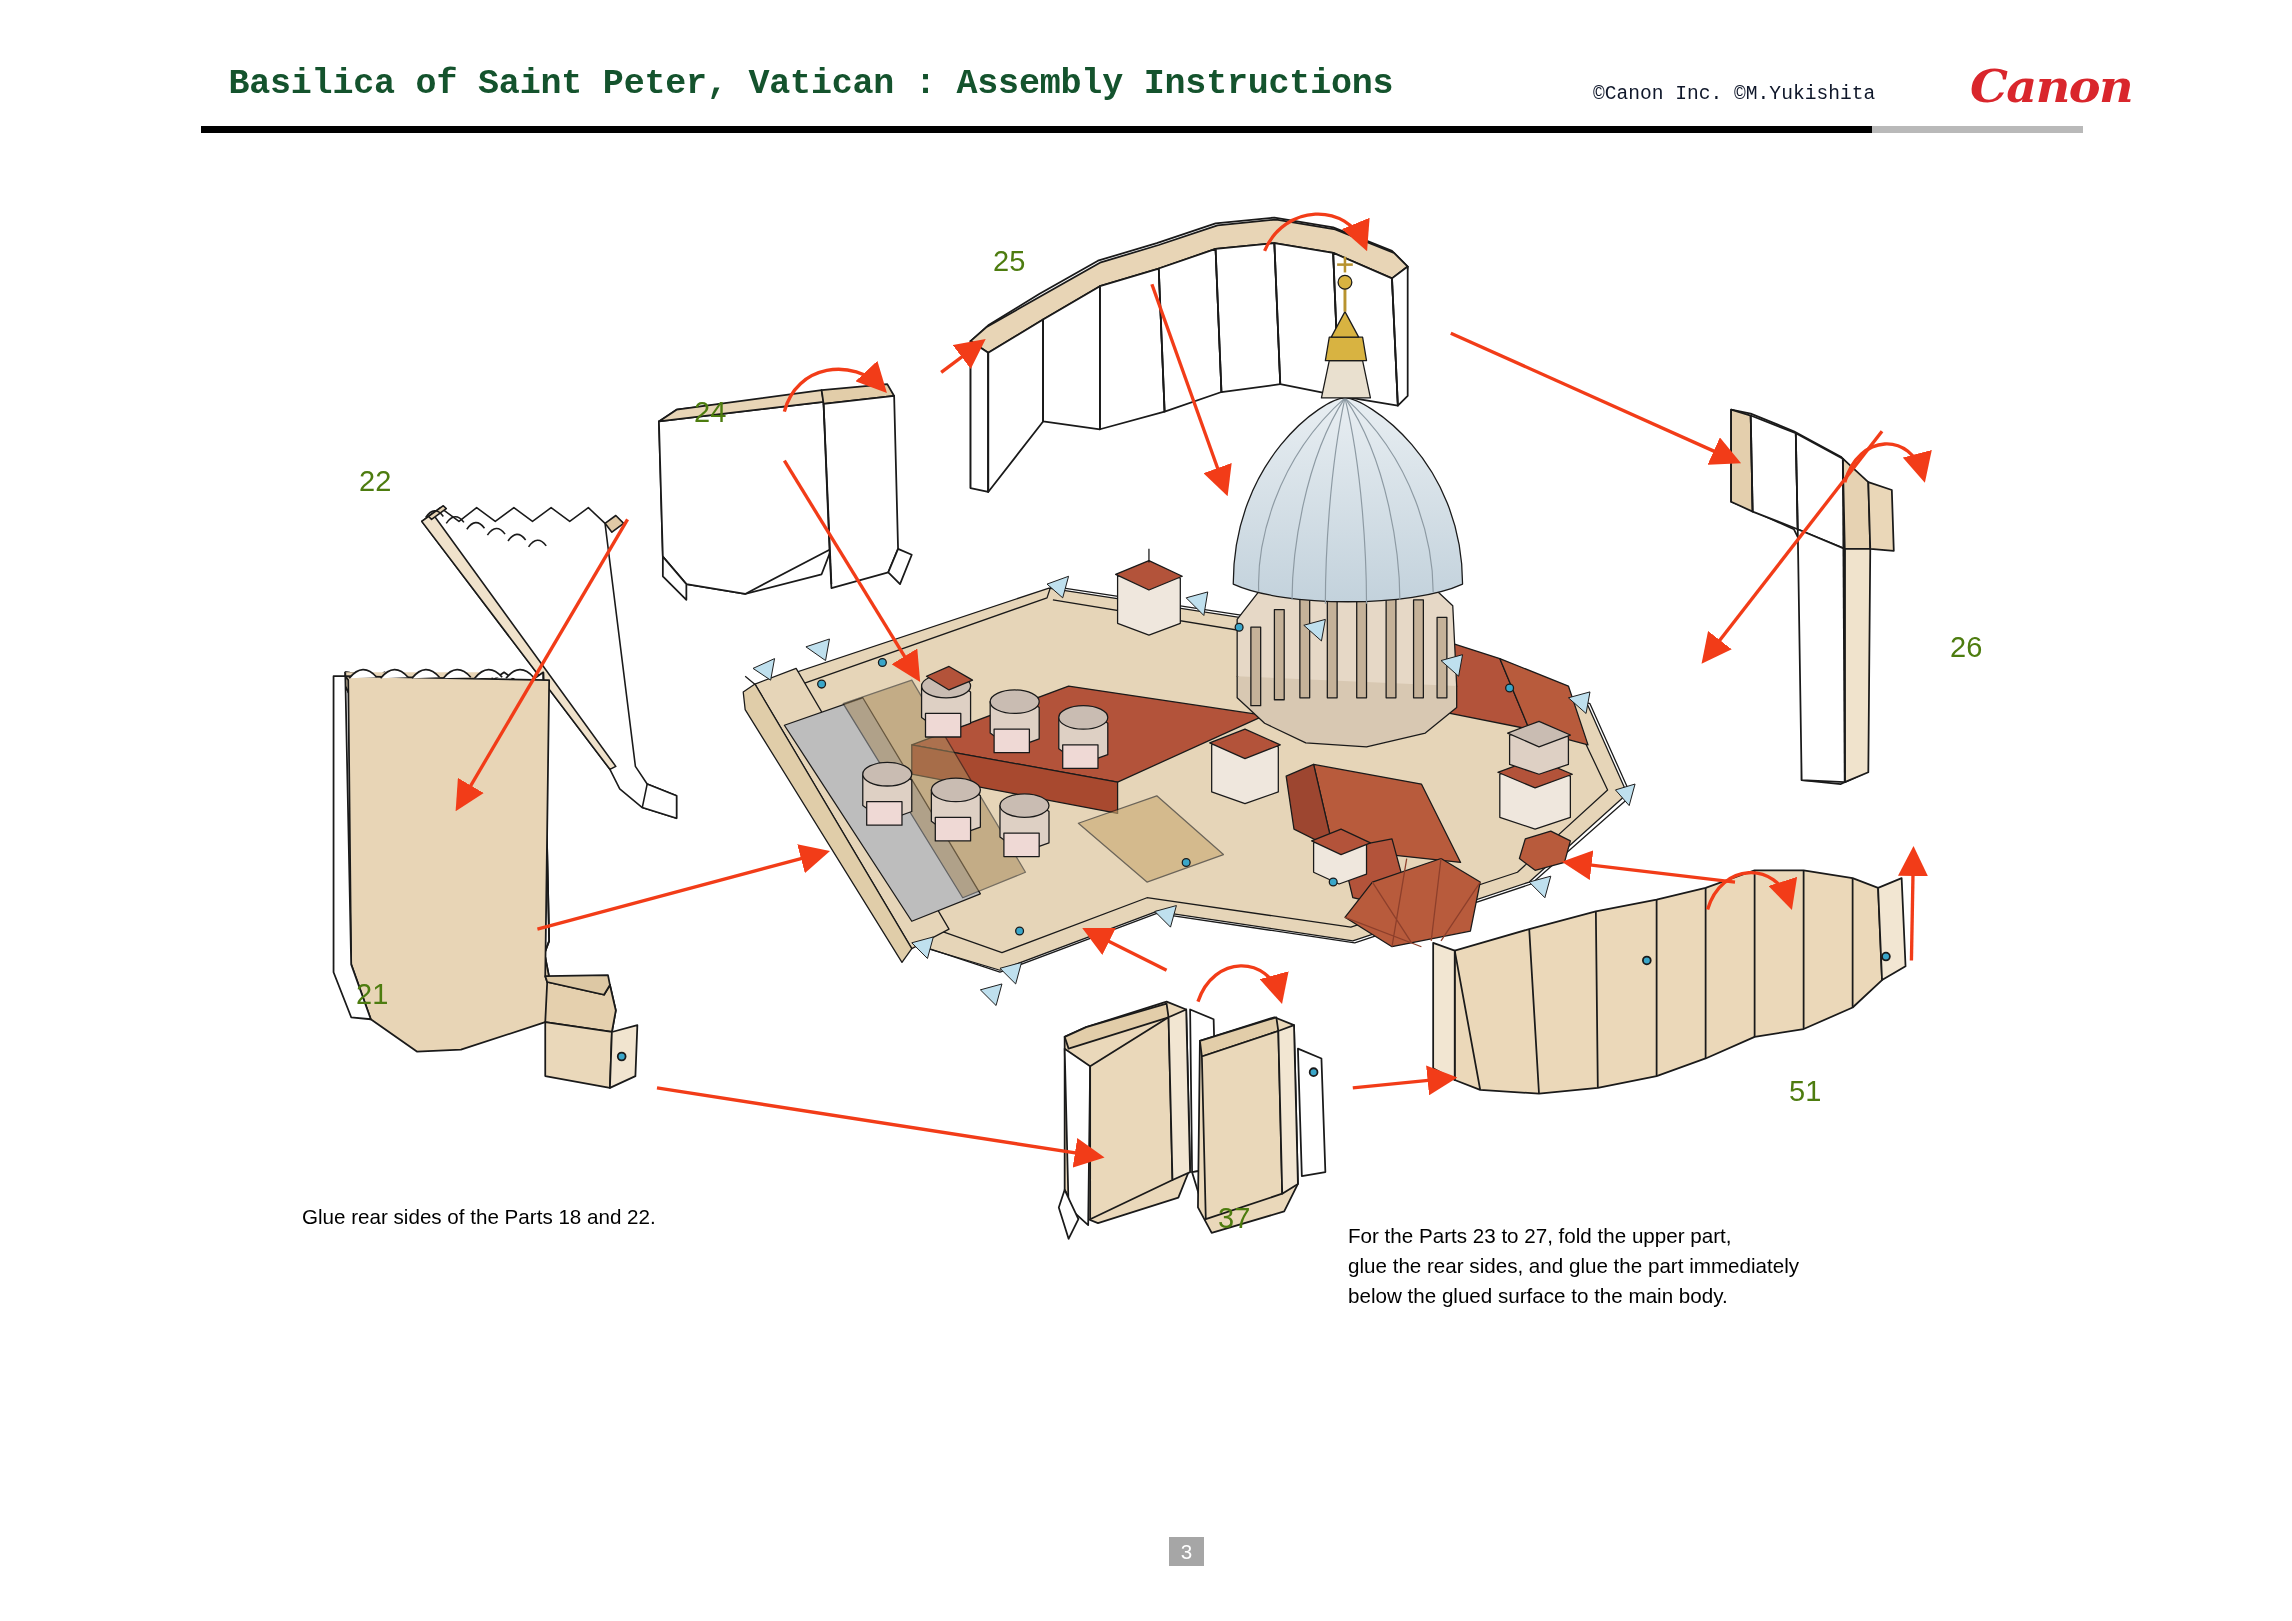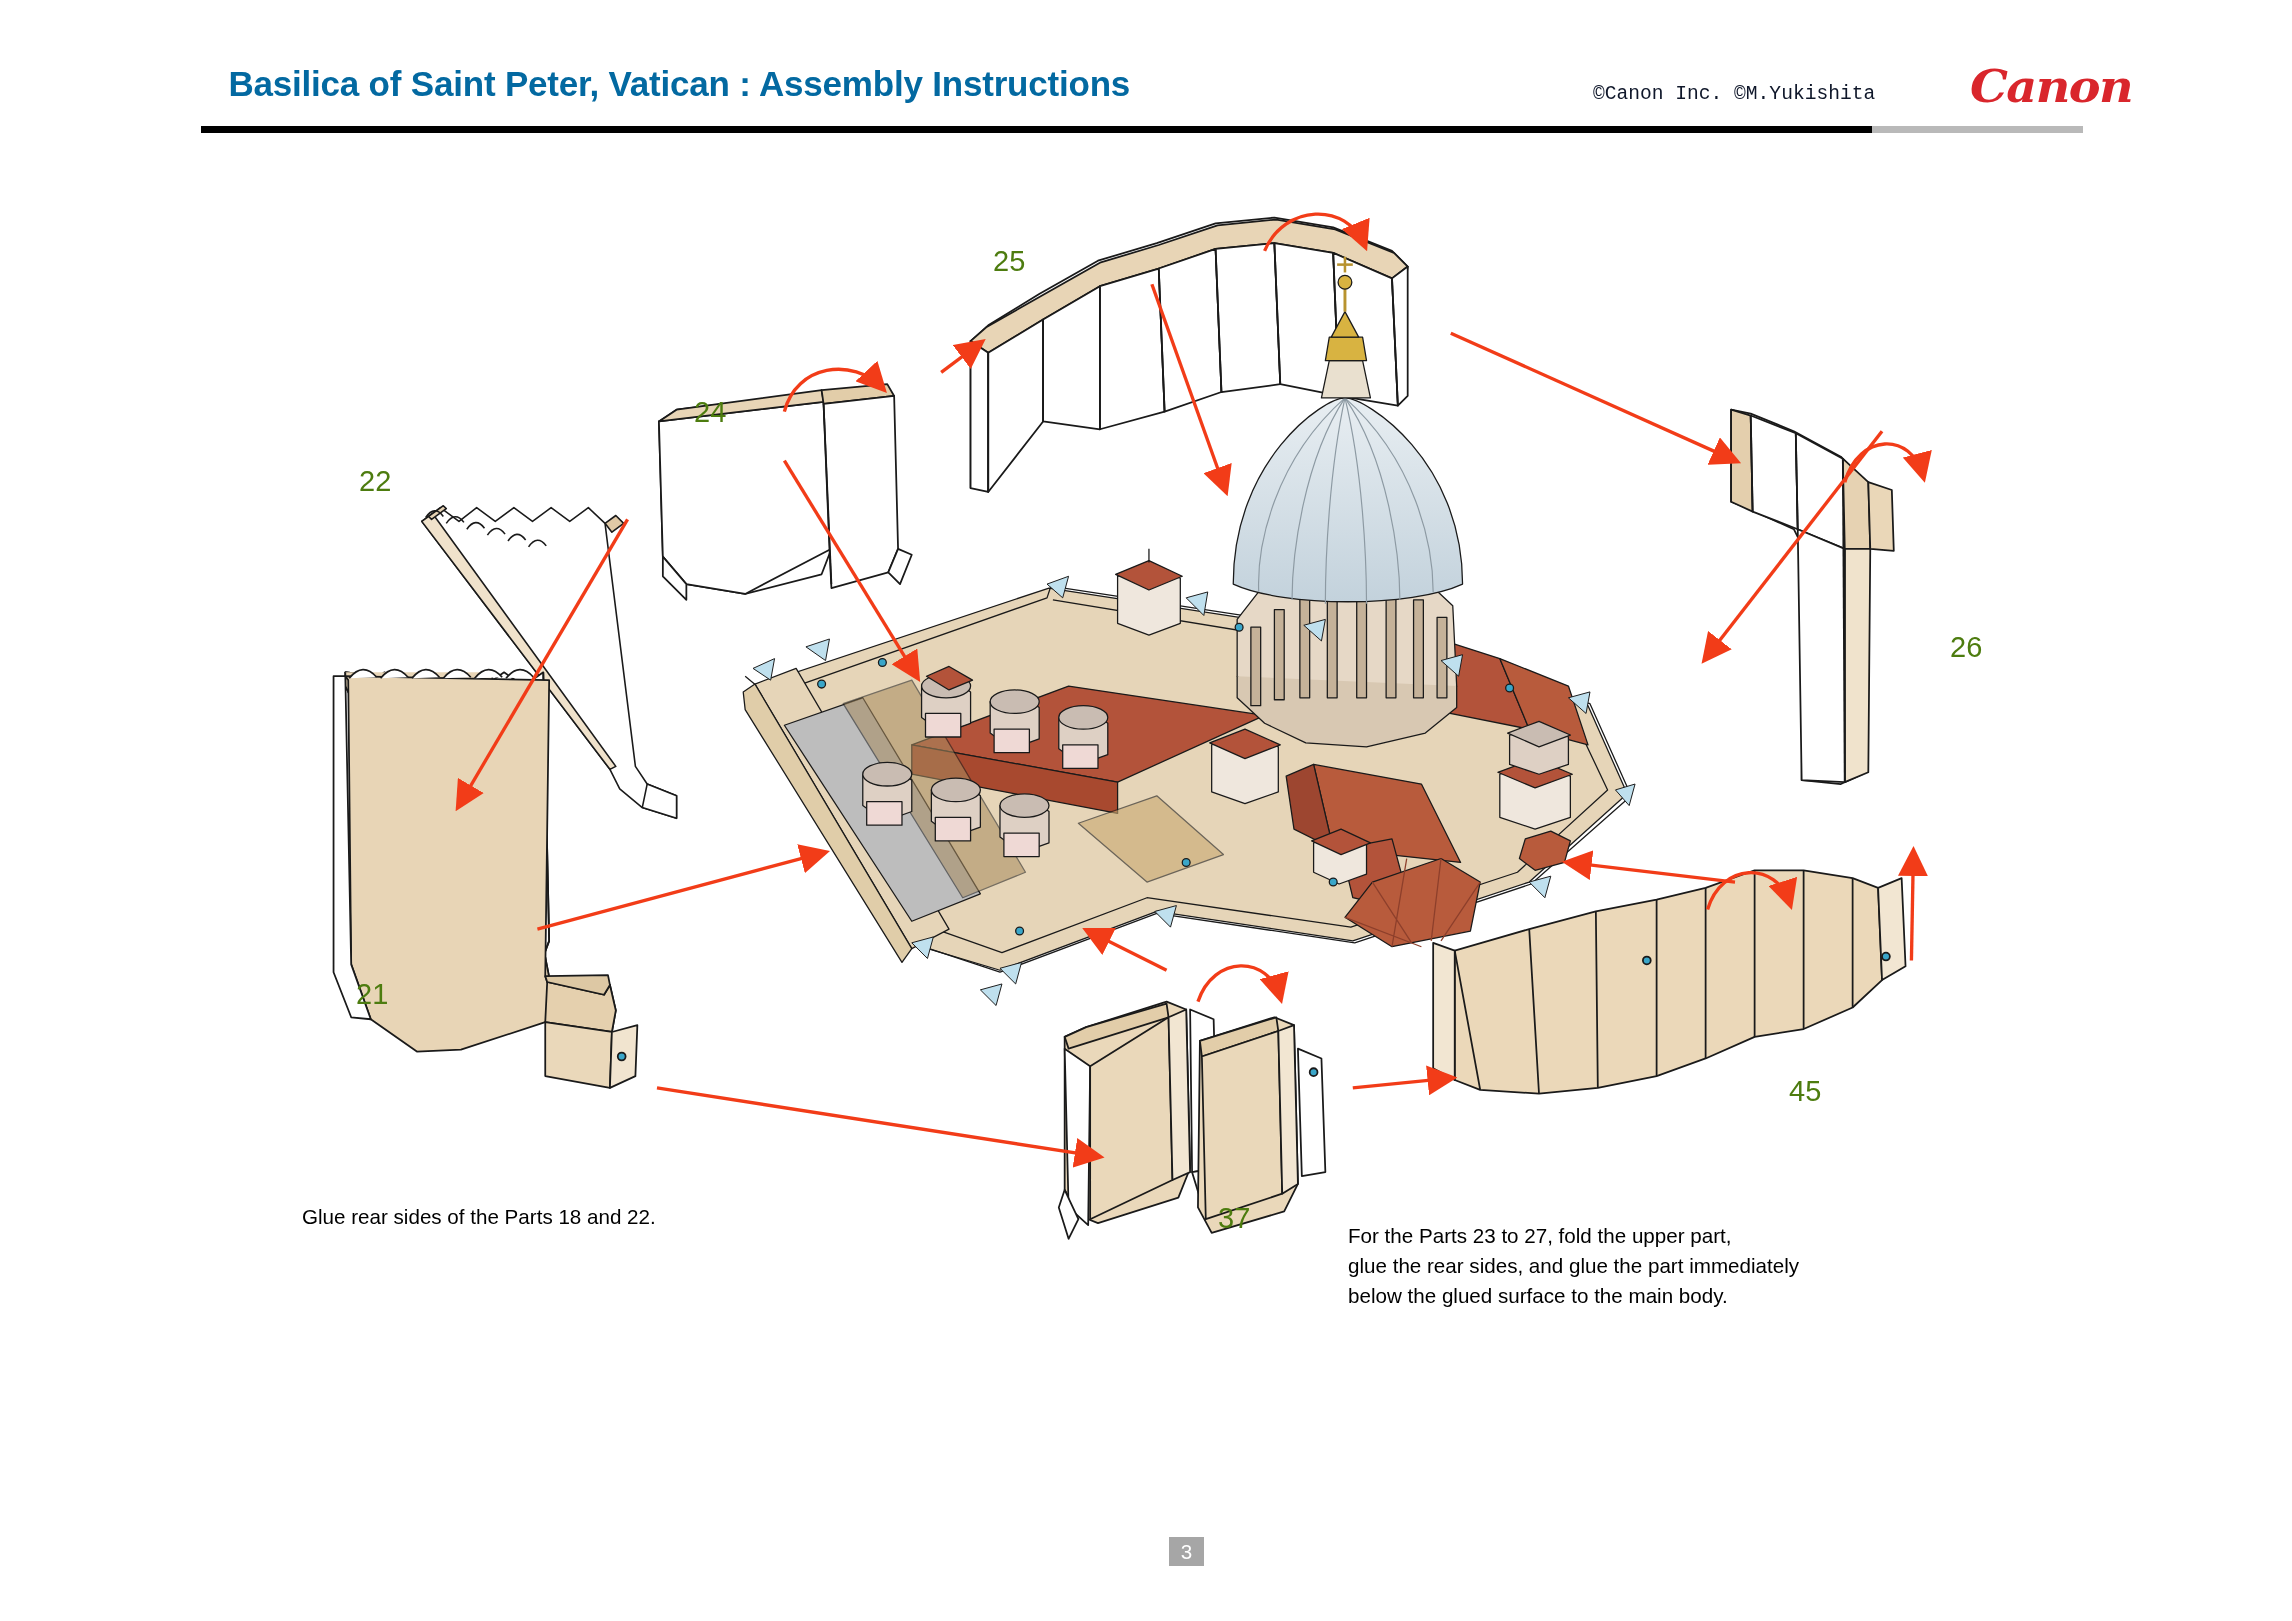--- a/index.html
+++ b/index.html
@@ -28,24 +28,24 @@
     top: 54px;
     width: 1882px;
     height: 78px;
   }
   .header-title {
     position: absolute;
     left: 27.4px;
     top: 9.8px;
     font-size: 35px;
     font-weight: bold;
-    color: #0369a1;
+    color: #14532d;
     letter-spacing: -0.2px;
     white-space: nowrap;
-    font-family: Liberation Sans, sans-serif;
+    font-family: Liberation Mono, monospace;
   }
   .header-copyright {
     position: absolute;
     left: 1392px;
     top: 29px;
     font-size: 19.6px;
     color: #0f172a;
     white-space: nowrap;
     font-family: Liberation Mono, monospace;
   }
@@ -435,21 +435,21 @@
       <path d="M1742 928 C1756 880 1812 878 1826 922"></path>
       <path d="M1222 1022 C1238 974 1294 974 1306 1018"></path>
     </g>
   </svg>
 
   <div class="part-label" style="left:359px; top:465px;">22</div>
   <div class="part-label" style="left:356px; top:978px;">21</div>
   <div class="part-label" style="left:694px; top:348px;margin-top:48px;">24</div>
   <div class="part-label" style="left:993px; top:245px;">25</div>
   <div class="part-label" style="left:1950px; top:587px;margin-top:44px;">26</div>
-  <div class="part-label" style="left:1789px; top:1075px;">45</div>
+  <div class="part-label" style="left:1789px; top:1075px;">51</div>
   <div class="part-label" style="left:1218px; top:1202px;">37</div>
 
   <div class="caption" style="left:302px; top:1202px; width:510px;">Glue rear sides of the Parts 18 and 22.</div>
   <div class="caption" style="left:1348px; top:1221px; width:510px;">For the Parts 23 to 27, fold the upper part,
 glue the rear sides, and glue the part immediately
 below the glued surface to the main body.</div>
 
   <div class="page-number">3</div>
 
 </div>

